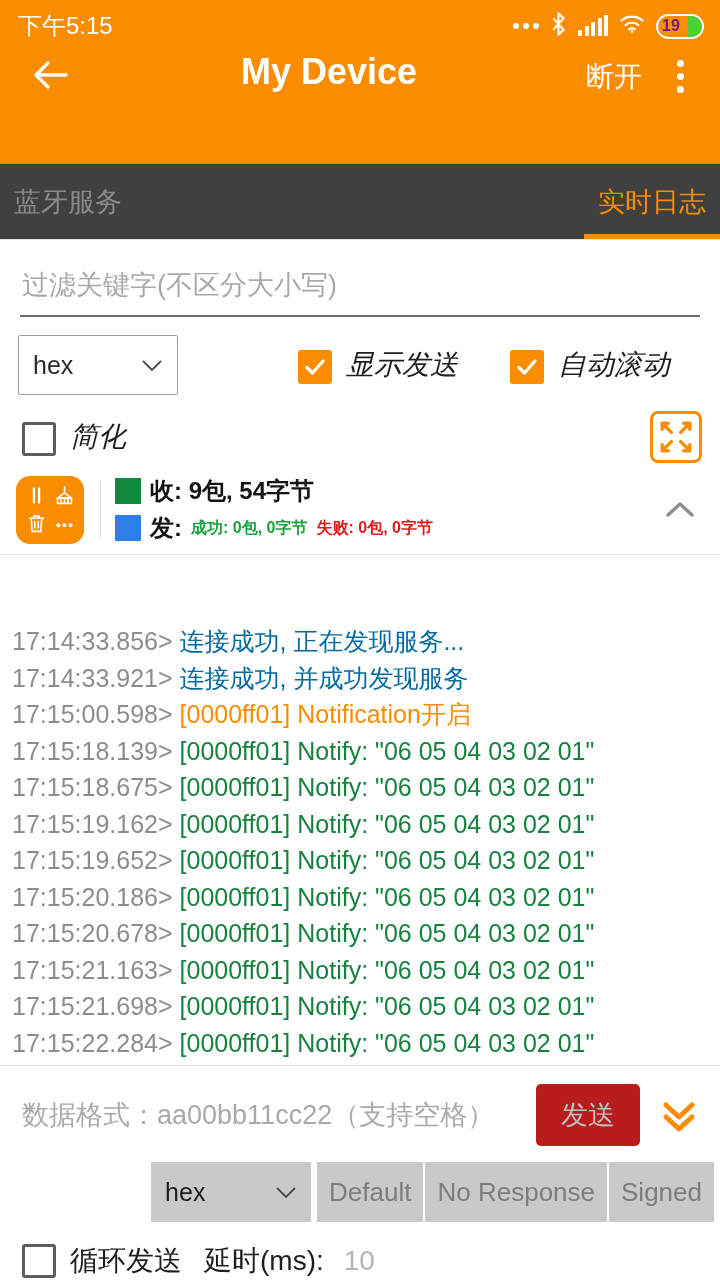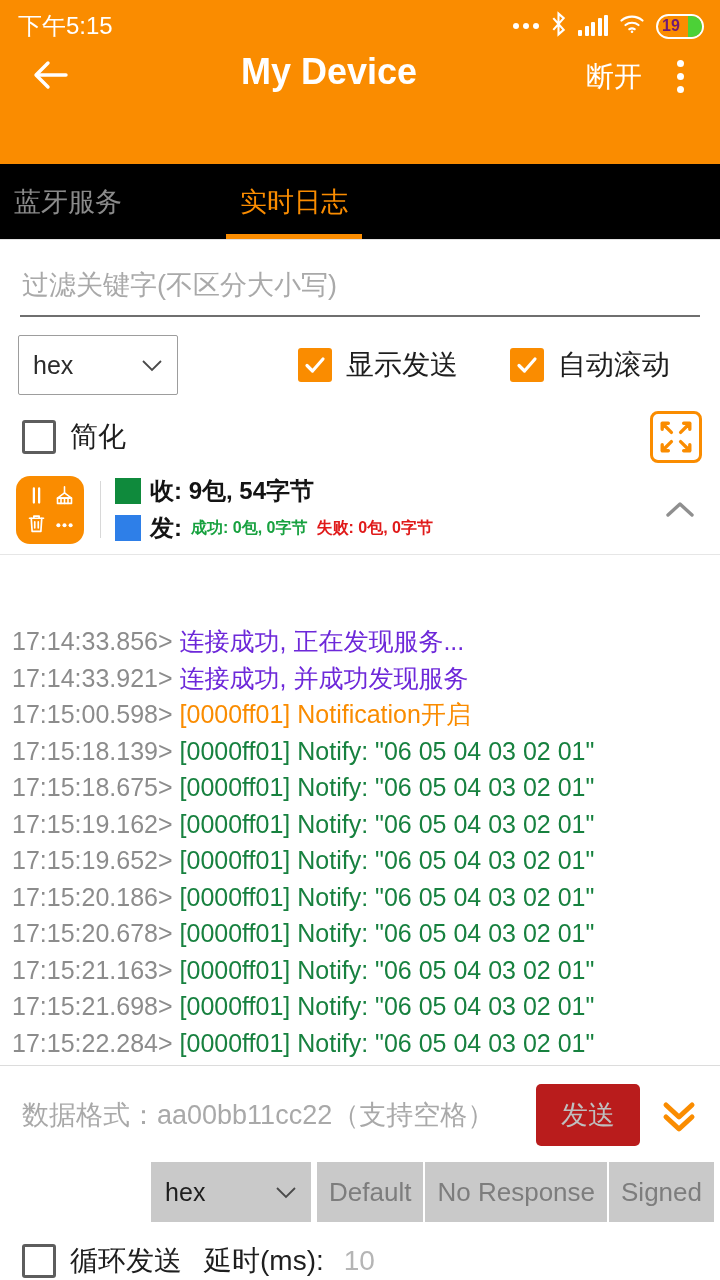--- a/index.html
+++ b/index.html
@@ -43,22 +43,22 @@
   .titles { flex: 1 1 auto; text-align: center; padding-left: 4px; }
   .title-main { font-size: 36px; font-weight: 700; line-height: 1.12; }
   .title-sub { font-size: 25px; font-weight: 700; line-height: 1.2; margin-top: 1px; }
   .disconnect-btn { font-size: 28px; color: #fff; padding: 6px 6px; flex: 0 0 auto; cursor: pointer; }
   .overflow-btn { width: 44px; height: 48px; display: flex; flex-direction: column;
     align-items: center; justify-content: center; gap: 6px; flex: 0 0 auto; cursor: pointer; margin-left: 10px;}
   .overflow-btn i { width: 7px; height: 7px; background: #fff; border-radius: 50%; display: block; }
 
   
   .tabs {
-    height: 76px; display: flex; align-items: stretch; justify-content: flex-start;
-    background: #000000; border-bottom: 1px solid #e3e3e3; flex: 0 0 auto; gap: 90px;
+    height: 76px; display: flex; align-items: stretch; justify-content: space-between;
+    background: #404040; border-bottom: 1px solid #e3e3e3; flex: 0 0 auto; gap: 90px;
   }
   .tab { display: flex; align-items: center; justify-content: center; position: relative;
     font-size: 27px; color: #8a8a8a; padding: 0 14px; cursor: pointer; }
   .tab.active { color: #FA8C00; }
   .tab.active::after {
     content: ""; position: absolute; left: 0; right: 0; bottom: 0; height: 5px; background: #FA8C00;
   }
 
   
   .filter-wrap { padding: 30px 20px 0 20px; flex: 0 0 auto; }
@@ -72,21 +72,21 @@
 
   
   .ctrl-row1 { display: flex; align-items: center; padding: 18px 18px 0 18px; flex: 0 0 auto; }
   .select-box {
     width: 160px; height: 60px; border: 1px solid #9d9d9d; border-radius: 2px;
     display: flex; align-items: center; padding: 0 14px; justify-content: space-between;
     cursor: pointer; background: #fff;
   }
   .select-box .sv { font-size: 25px; color: #2b2b2b; }
   .caret { width: 22px; height: 13px; }
-  .cb-group { display: flex; align-items: center; gap: 14px; cursor: pointer; }
+  .cb-group { display: flex; align-items: flex-end; gap: 14px; cursor: pointer; font-style: italic; }
   .cb {
     width: 34px; height: 34px; border-radius: 3px; flex: 0 0 auto;
     display: flex; align-items: center; justify-content: center;
   }
   .cb.on { background: #FA8C00; }
   .cb.off { background: #fff; border: 3px solid #5d5d5d; }
   .cb svg { width: 24px; height: 24px; }
   .cb-label { font-size: 28px; color: #1e1e1e; white-space: nowrap; }
   .sp-a { width: 120px; }
   .sp-b { width: 52px; }
@@ -118,21 +118,21 @@
   .chev-up { width: 44px; height: 30px; flex: 0 0 auto; cursor: pointer; margin-left: 10px; }
 
   
   .log {
     flex: 1 1 auto; overflow: hidden; border-top: 1px solid #e6e6e6;
     border-bottom: 1px solid #dcdcdc; padding: 0 0 0 12px; position: relative;
   }
   .log-inner { position: absolute; left: 12px; right: 0; bottom: 4px; }
   .log-line { font-size: 25px; line-height: 36.5px; white-space: nowrap; }
   .ts { color: #8c8c8c; }
-  .msg-plain { color: #6d28d9; text-align: center; }
+  .msg-plain { color: #0369a1; text-align: center; }
   .msg-orange { color: #FA8C00; }
   .msg-green { color: #17813F; }
 
   
   .send-row { display: flex; align-items: center; padding: 18px 16px 16px 22px; flex: 0 0 auto; gap: 14px; }
   .send-input {
     flex: 1 1 auto; border: none; outline: none; background: transparent;
     font-size: 27px; color: #2b2b2b; font-family: "Liberation Sans", sans-serif; padding: 6px 0;
   }
   .send-input::placeholder { color: #a9a9a9; }

